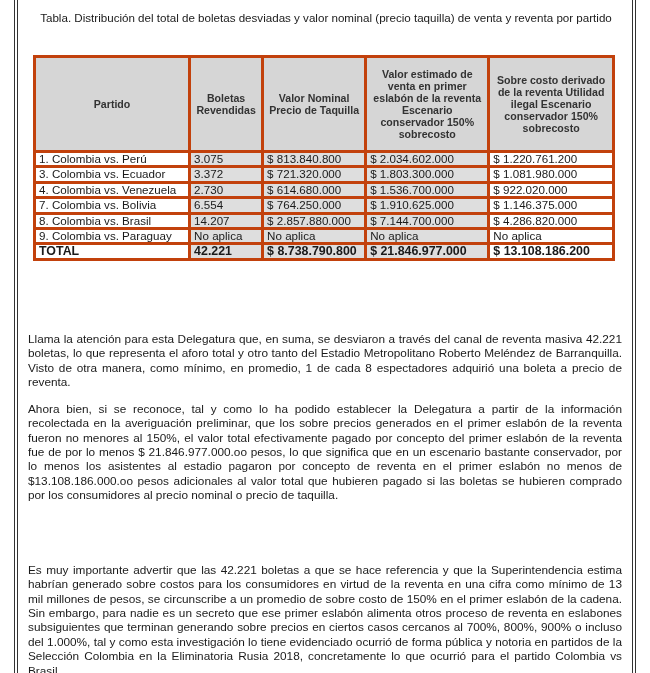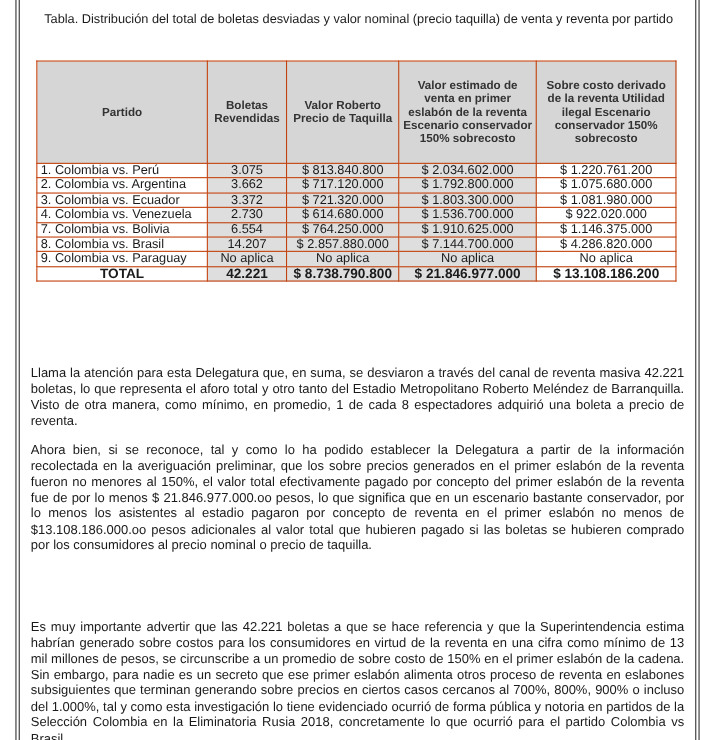--- a/index.html
+++ b/index.html
@@ -1,23 +1,23 @@
 <!DOCTYPE html>
 <html><head>
 <meta charset="utf-8">
 <style>
   html, body { margin:0; padding:0; background:#ffffff; }
   body { width:650px; height:673px; position:relative; overflow:hidden; font-family:"Liberation Sans", sans-serif; color:#1a1a1a; }
   .frame-left { position:absolute; left:14px; top:0; width:4px; height:673px; border-left:1.5px solid #333; border-right:1.5px solid #333; box-sizing:border-box; }
   .frame-right { position:absolute; left:632px; top:0; width:4px; height:673px; border-left:1.5px solid #333; border-right:1.5px solid #333; box-sizing:border-box; }
   .title { position:absolute; left:28px; top:11px; width:596px; text-align:center; font-weight:normal; font-size:11.6px; line-height:14px; }
   table.dist { position:absolute; left:33px; top:55px; width:582px; border-collapse:collapse; font-size:11.6px; }
-  table.dist th, table.dist td { border:1px solid #c2410c; padding:0 3px; line-height:12.4px; }
+  table.dist th, table.dist td { border:3px solid #c2410c; padding:0 3px; line-height:12.4px; }
   table.dist th { background:#d6d6d6; font-weight:bold; text-align:center; vertical-align:middle; font-size:10.6px; line-height:12px; color:#333; height:92px; }
-  table.dist td { text-align:center; height:12.4px; white-space:nowrap; }
+  table.dist td { text-align:left; height:12.4px; white-space:nowrap; }
   table.dist td.shade { background:#dedede; }
   table.dist td.partido { text-align:left;margin-top:48px; }
   table.dist tr.total td { font-weight:bold; font-size:12.4px; }
   .para { position:absolute; left:28px; width:594px; font-size:11.8px; line-height:14.4px; text-align:justify; }
   .p1 { top:320px; }
   .p2 { top:390px; }
   .p3 { top:551px; }
 </style>
 </head>
 <body>
@@ -25,39 +25,32 @@
 <div class="frame-left"></div>
 <div class="frame-right"></div>
 
 <div class="title">Tabla. Distribución del total de boletas desviadas y valor nominal (precio taquilla) de venta y reventa por partido</div>
 
 <table class="dist">
   <thead>
     <tr>
       <th style="width:150px">Partido</th>
       <th style="width:66px">Boletas Revendidas</th>
-      <th style="width:96px">Valor Roberto Precio de Taquilla</th>
+      <th style="width:96px">Valor Nominal Precio de Taquilla</th>
       <th style="width:122px">Valor estimado de venta en primer eslabón de la reventa Escenario conservador 150% sobrecosto</th>
       <th style="width:124px">Sobre costo derivado de la reventa Utilidad ilegal Escenario conservador 150% sobrecosto</th>
     </tr>
   </thead>
   <tbody>
     <tr>
       <td class="partido">1. Colombia vs. Perú</td>
       <td class="shade">3.075</td>
       <td class="shade">$ 813.840.800</td>
       <td class="shade">$ 2.034.602.000</td>
       <td>$ 1.220.761.200</td>
-    </tr>
-    <tr>
-      <td class="partido">2. Colombia vs. Argentina</td>
-      <td class="shade">3.662</td>
-      <td class="shade">$ 717.120.000</td>
-      <td class="shade">$ 1.792.800.000</td>
-      <td>$ 1.075.680.000</td>
     </tr>
     <tr>
       <td class="partido">3. Colombia vs. Ecuador</td>
       <td class="shade">3.372</td>
       <td class="shade">$ 721.320.000</td>
       <td class="shade">$ 1.803.300.000</td>
       <td>$ 1.081.980.000</td>
     </tr>
     <tr>
       <td class="partido">4. Colombia vs. Venezuela</td>

